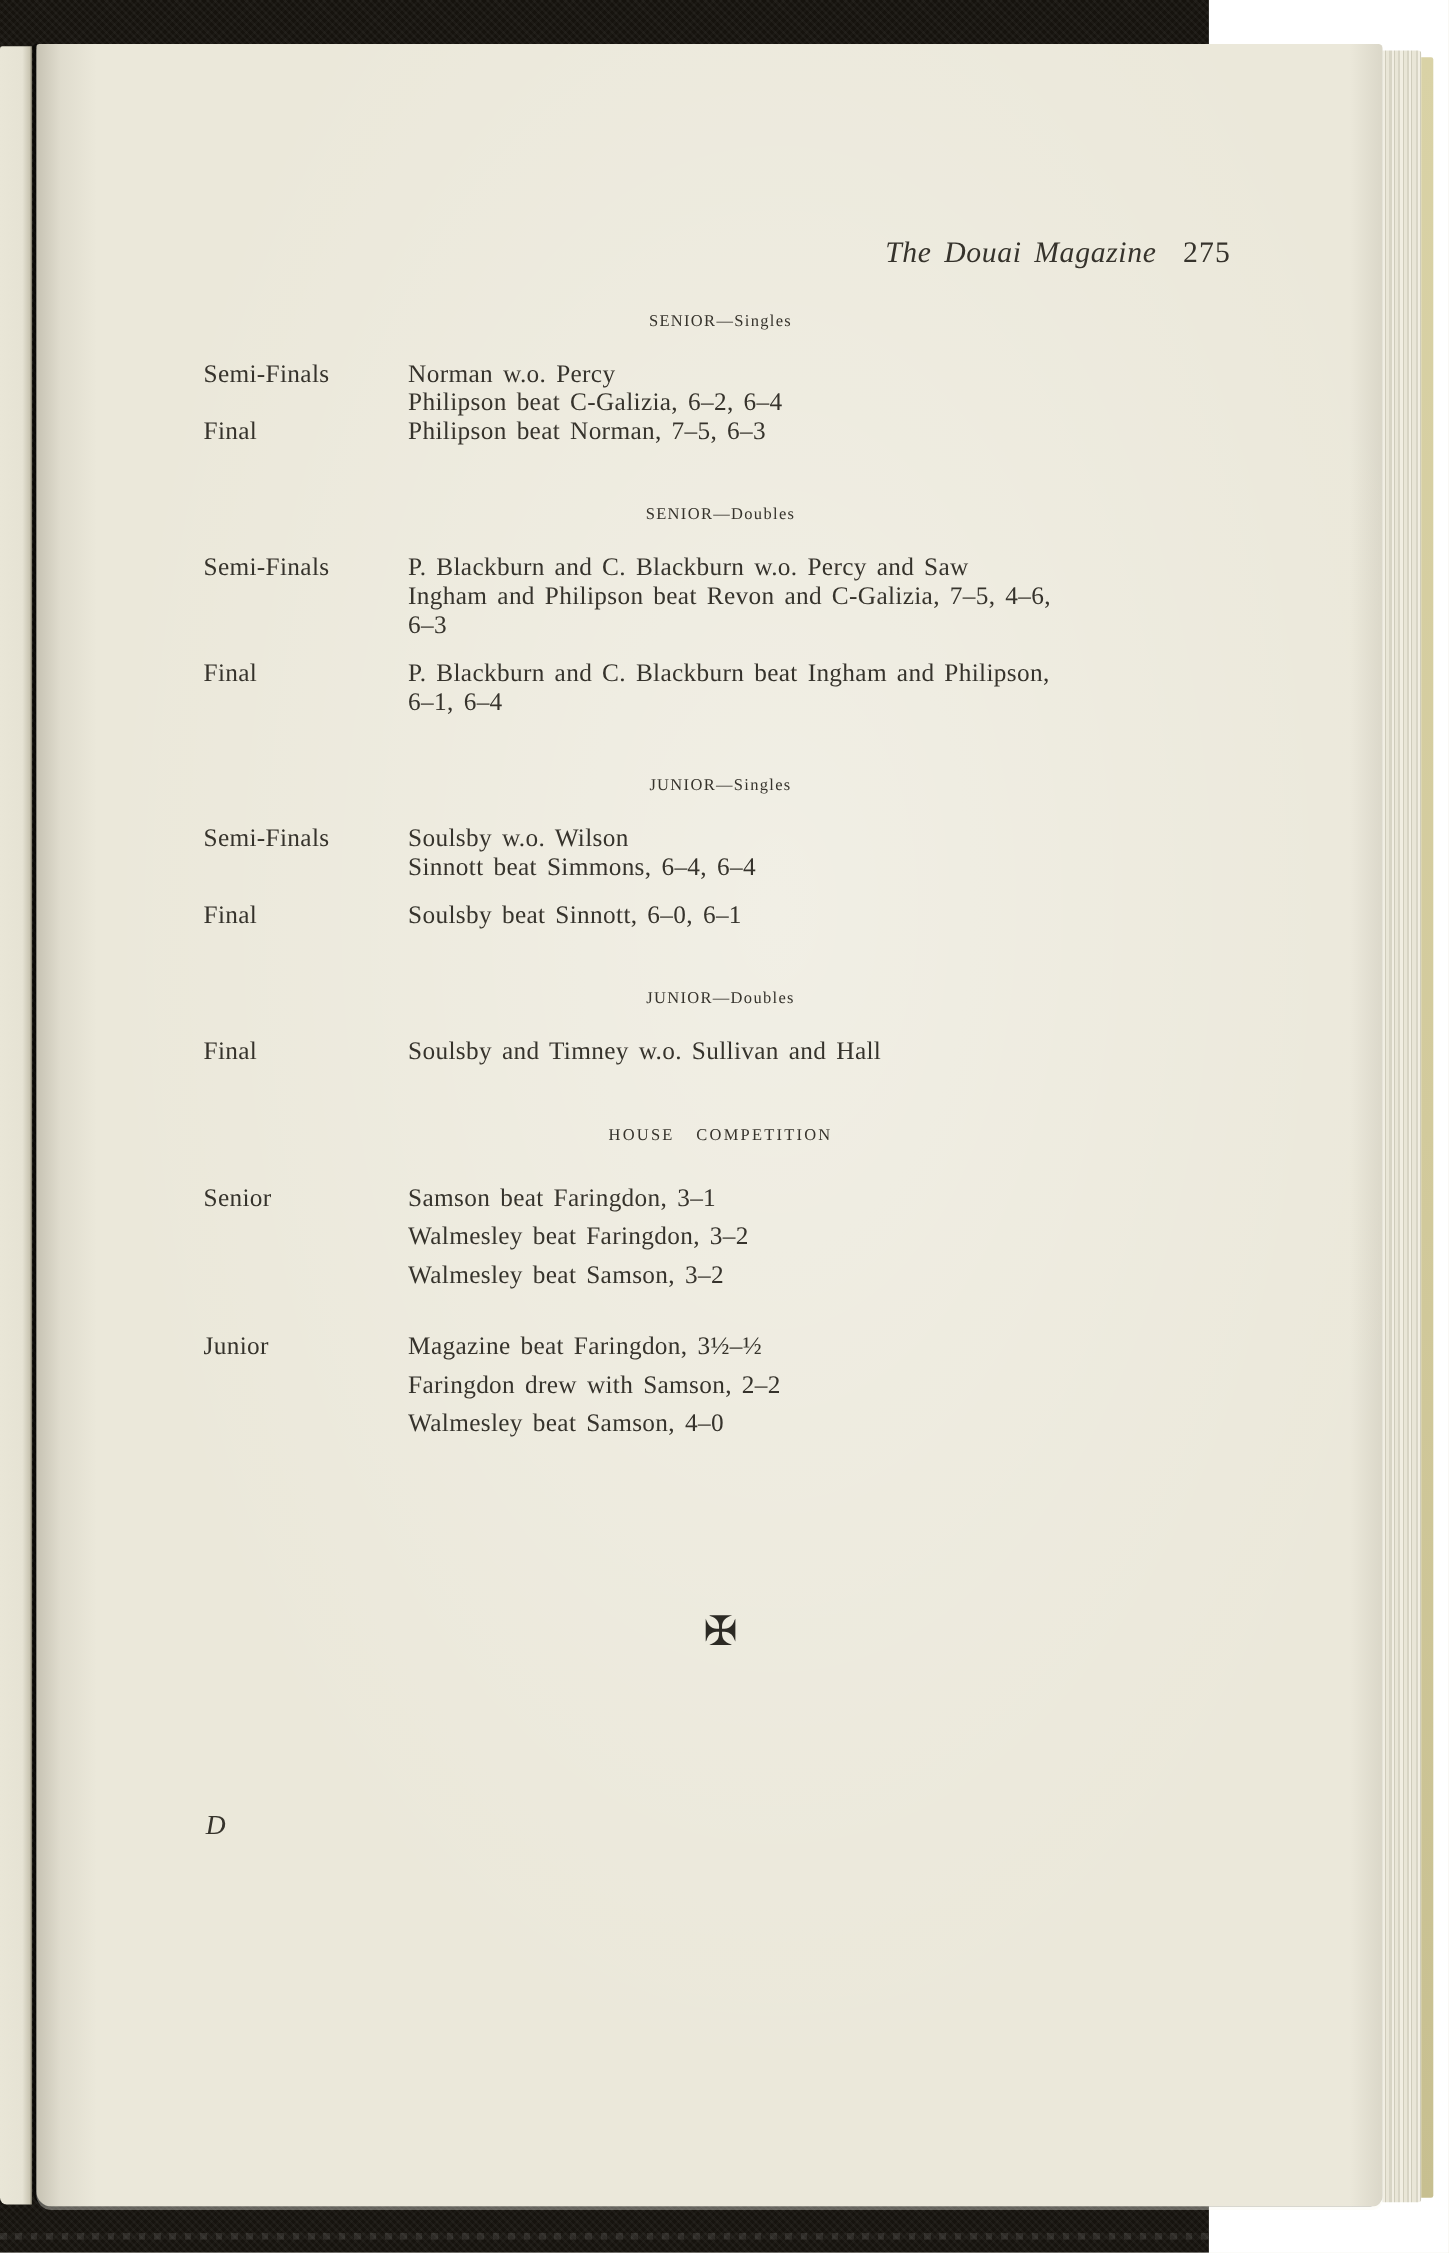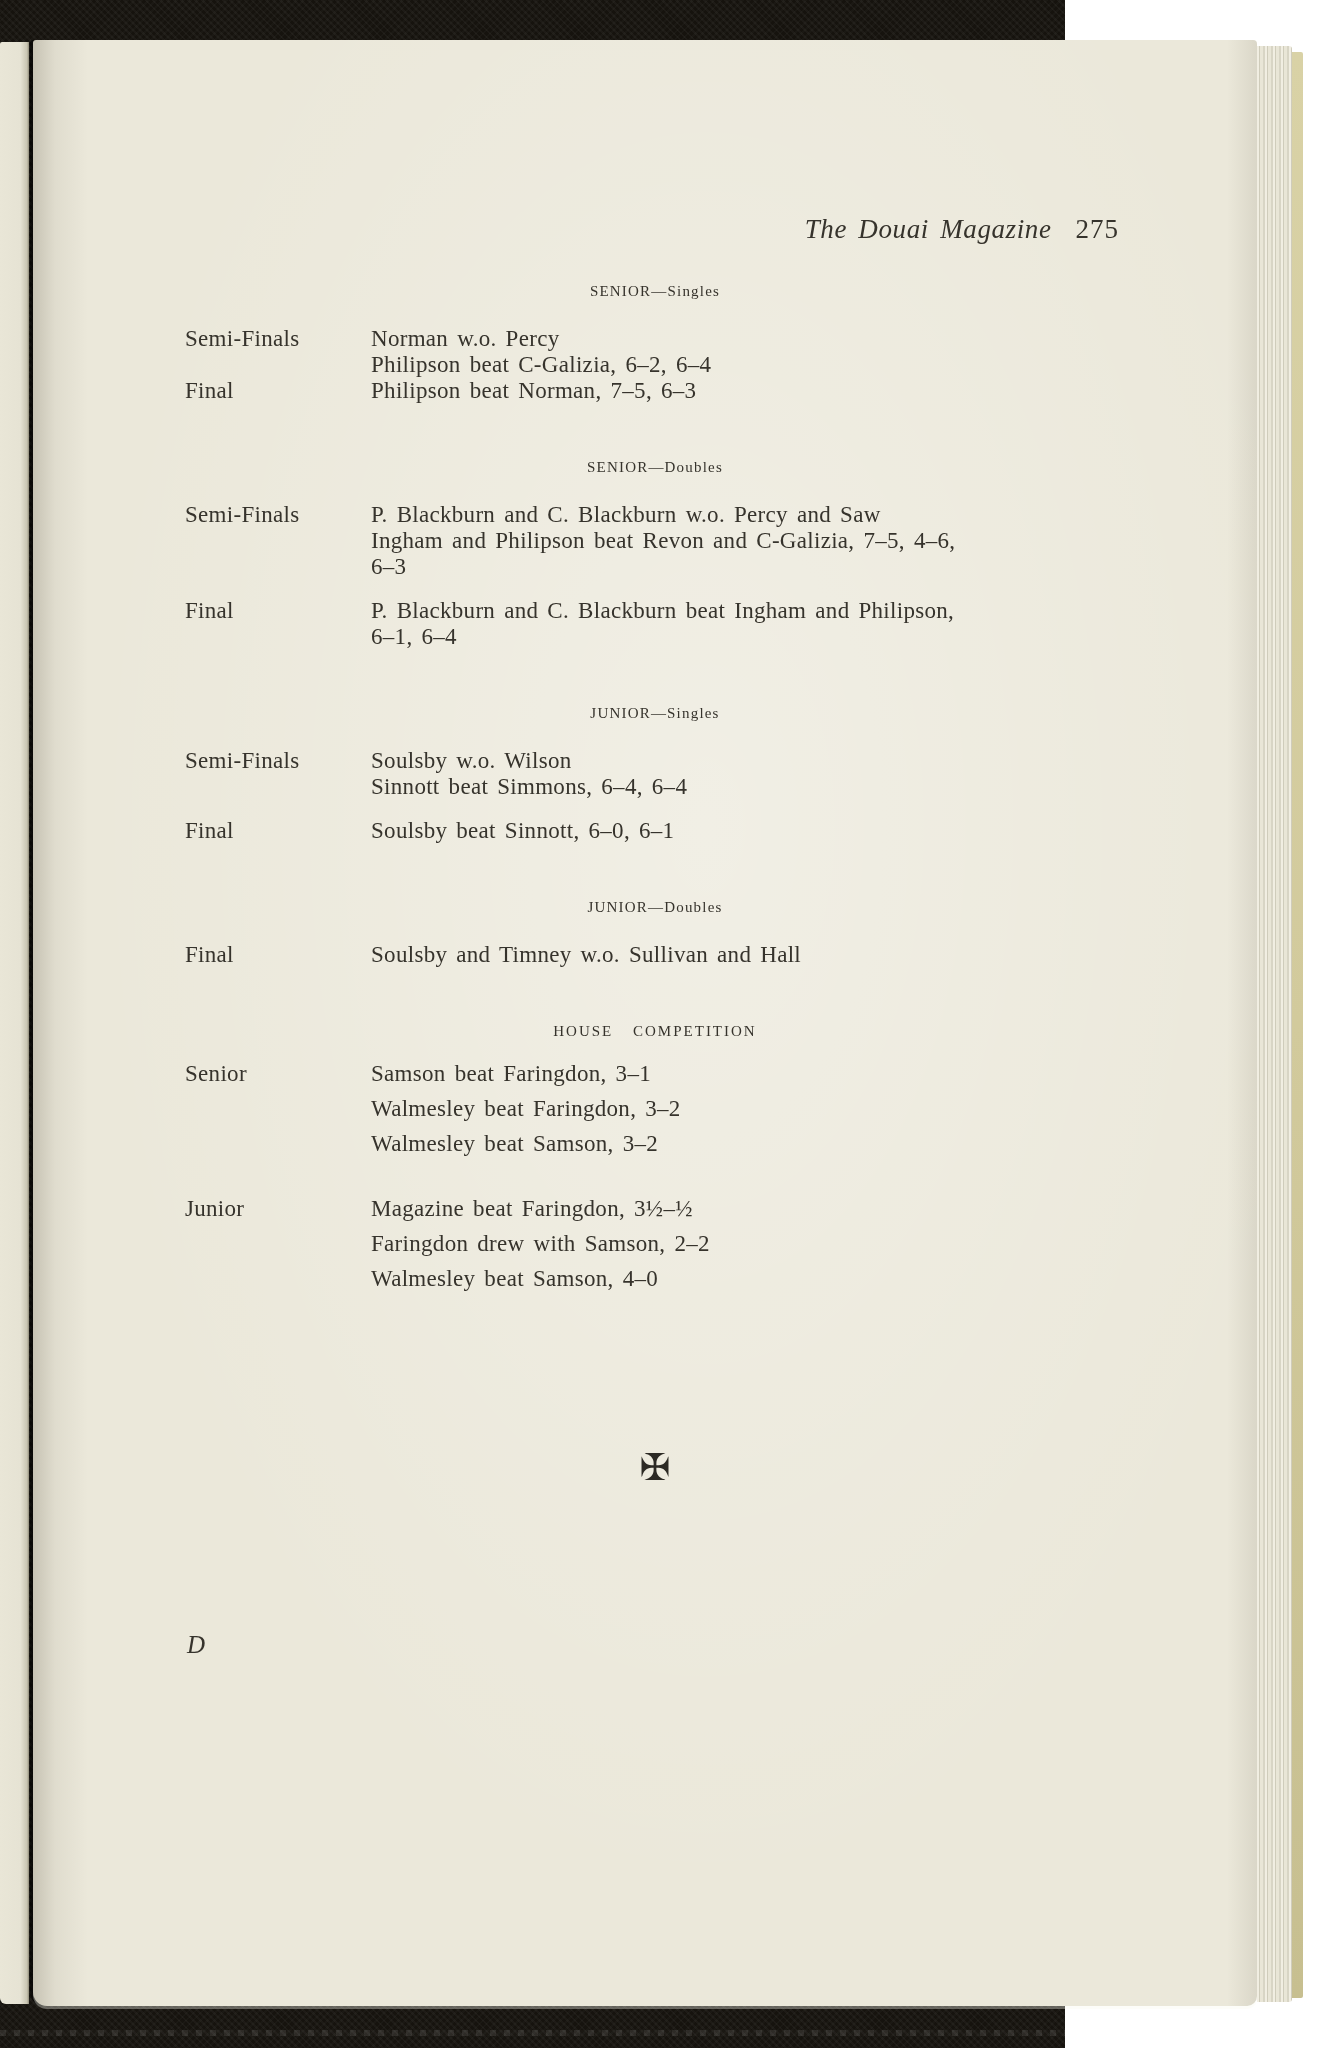--- a/index.html
+++ b/index.html
@@ -13,20 +13,21 @@
 
   
   .scene {
     position: relative;
     width: 1065px;
     height: 2048px;
     background-color: #16130e;
     background-image:
       repeating-linear-gradient(45deg, rgba(255,255,255,0.035) 0 2px, transparent 2px 5px),
       repeating-linear-gradient(-45deg, rgba(255,255,255,0.025) 0 2px, transparent 2px 5px);
+    padding-left: 34px;
   }
   .cloth-seam {
     position: absolute;
     left: 0; right: 0;
     top: 2030px;
     height: 6px;
     background: repeating-linear-gradient(90deg, rgba(255,255,255,0.10) 0 6px, rgba(255,255,255,0.02) 6px 14px);
   }
 
   
@@ -121,21 +122,21 @@
     margin: 0 0 22px 0;
     text-align: center;
     font-size: 15px;
     font-weight: normal;
     letter-spacing: 1.2px;
     line-height: 26px;
   }
   .section.loose .section-heading {
     letter-spacing: 2px;
     word-spacing: 14px;
-    margin-bottom: 12px;
+    margin-bottom: 26px;
   }
 
   .row { display: flex; }
   .row + .row { margin-top: 18px; }
   .section.compact .row + .row { margin-top: 0; }
   .section.loose .row + .row { margin-top: 30px; }
 
   .row-label {
     flex: 0 0 186px;
     font-size: 23px;

